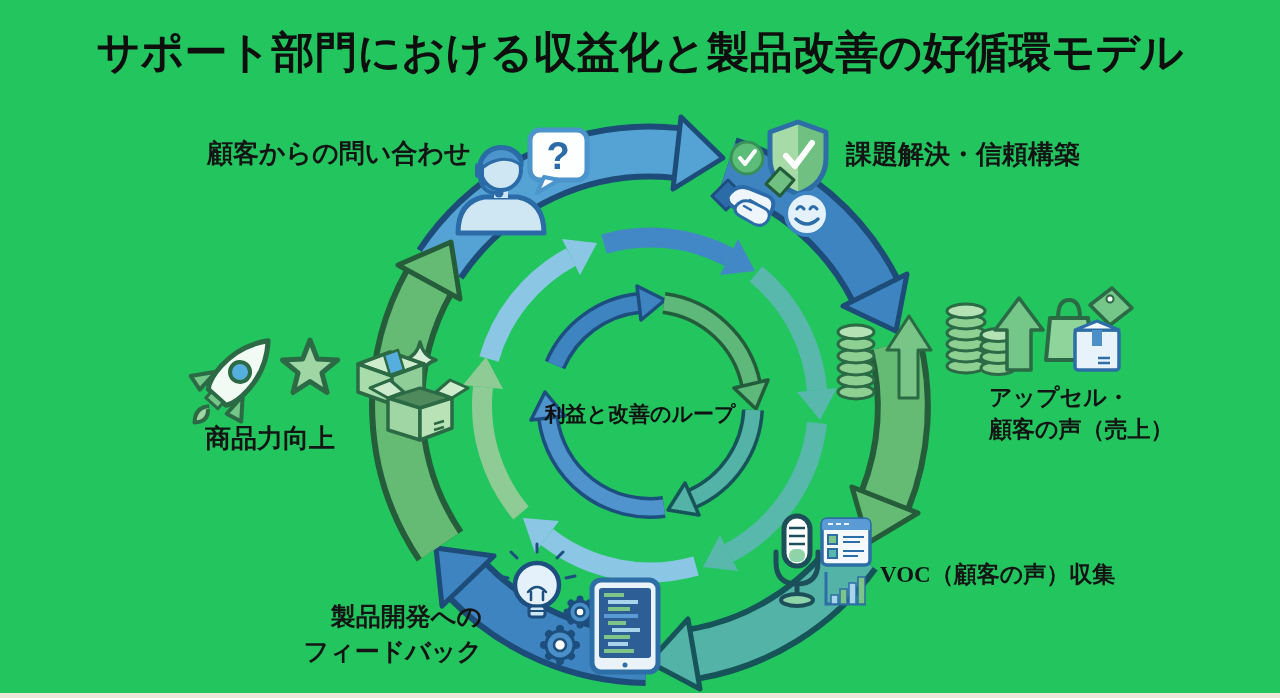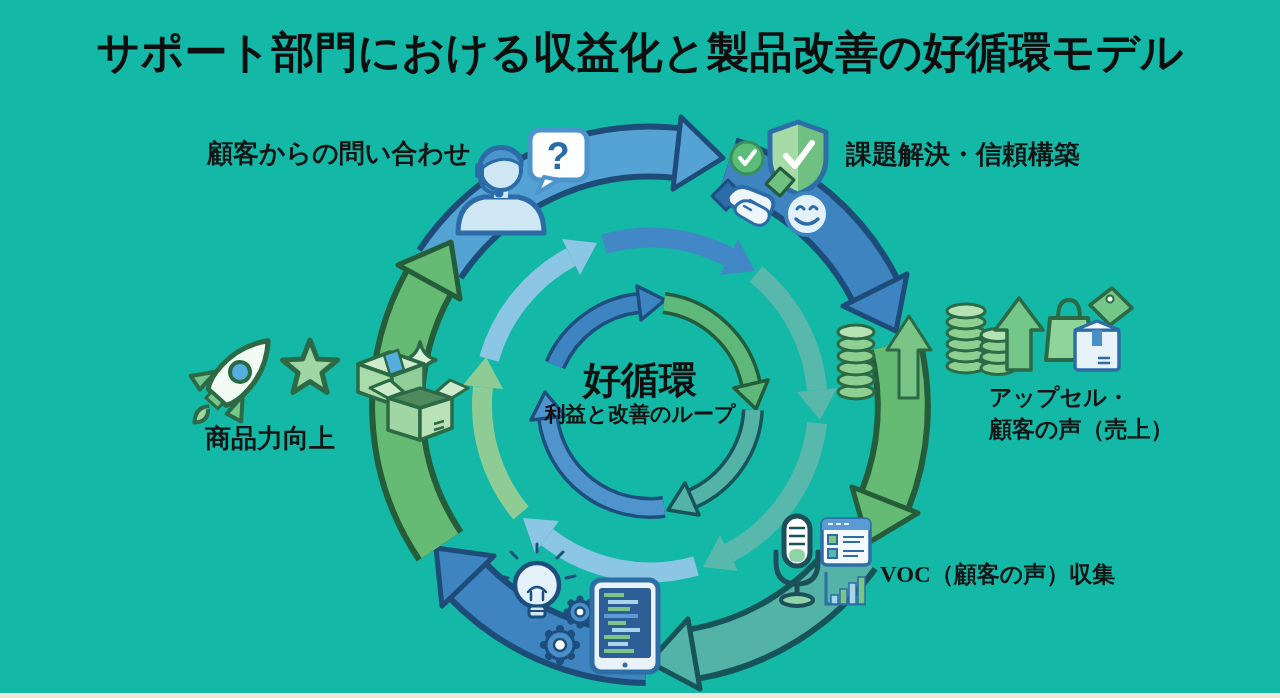--- a/index.html
+++ b/index.html
@@ -1,16 +1,16 @@
 <!DOCTYPE html>
 <html><head>
 <meta charset="utf-8">
 <style>
   html,body{margin:0;padding:0;background:#ffffff;}
-  .stage{position:relative;width:1280px;height:698px;background:#14b8a6;overflow:hidden;
+  .stage{position:relative;width:1280px;height:698px;background:#22c55e;overflow:hidden;
          font-family:"Liberation Sans",sans-serif;}
   .page-title{position:absolute;left:0;right:0;top:24px;text-align:center;
               font-size:43px;font-weight:900;color:#0e0e0e;letter-spacing:0px;}
   .lbl{position:absolute;font-weight:800;color:#141414;white-space:nowrap;font-family:Liberation Serif, serif;}
   .lbl-inquiry{left:207px;top:136px;font-size:26px;}
   .lbl-trust{left:846px;top:137px;font-size:26px;text-align:right;}
   .lbl-upsell{left:989px;top:382px;font-size:23px;line-height:32px;}
   .lbl-voc{left:880px;top:559px;font-size:23px;}
   .lbl-feedback{left:278px;top:599px;width:204px;font-size:25px;line-height:35px;text-align:right;}
   .lbl-product{left:205px;top:421px;font-size:26px;}
@@ -264,19 +264,22 @@
     </g>
   </svg>
 
   <div class="lbl lbl-inquiry">顧客からの問い合わせ</div>
   <div class="lbl lbl-trust">課題解決・信頼構築</div>
   <div class="lbl lbl-upsell">
     <div>アップセル・</div>
     <div>顧客の声（売上）</div>
   </div>
   <div class="lbl lbl-voc">VOC（顧客の声）収集</div>
+  <div class="lbl lbl-feedback">
+    <div>製品開発への</div>
+    <div>フィードバック</div>
+  </div>
   <div class="lbl lbl-product">商品力向上</div>
 
-  <div class="center-txt center-heading">好循環</div>
   <div class="center-txt center-sub">利益と改善のループ</div>
 
   <div class="bottom-strip"></div>
 </div>
 
 </body></html>

